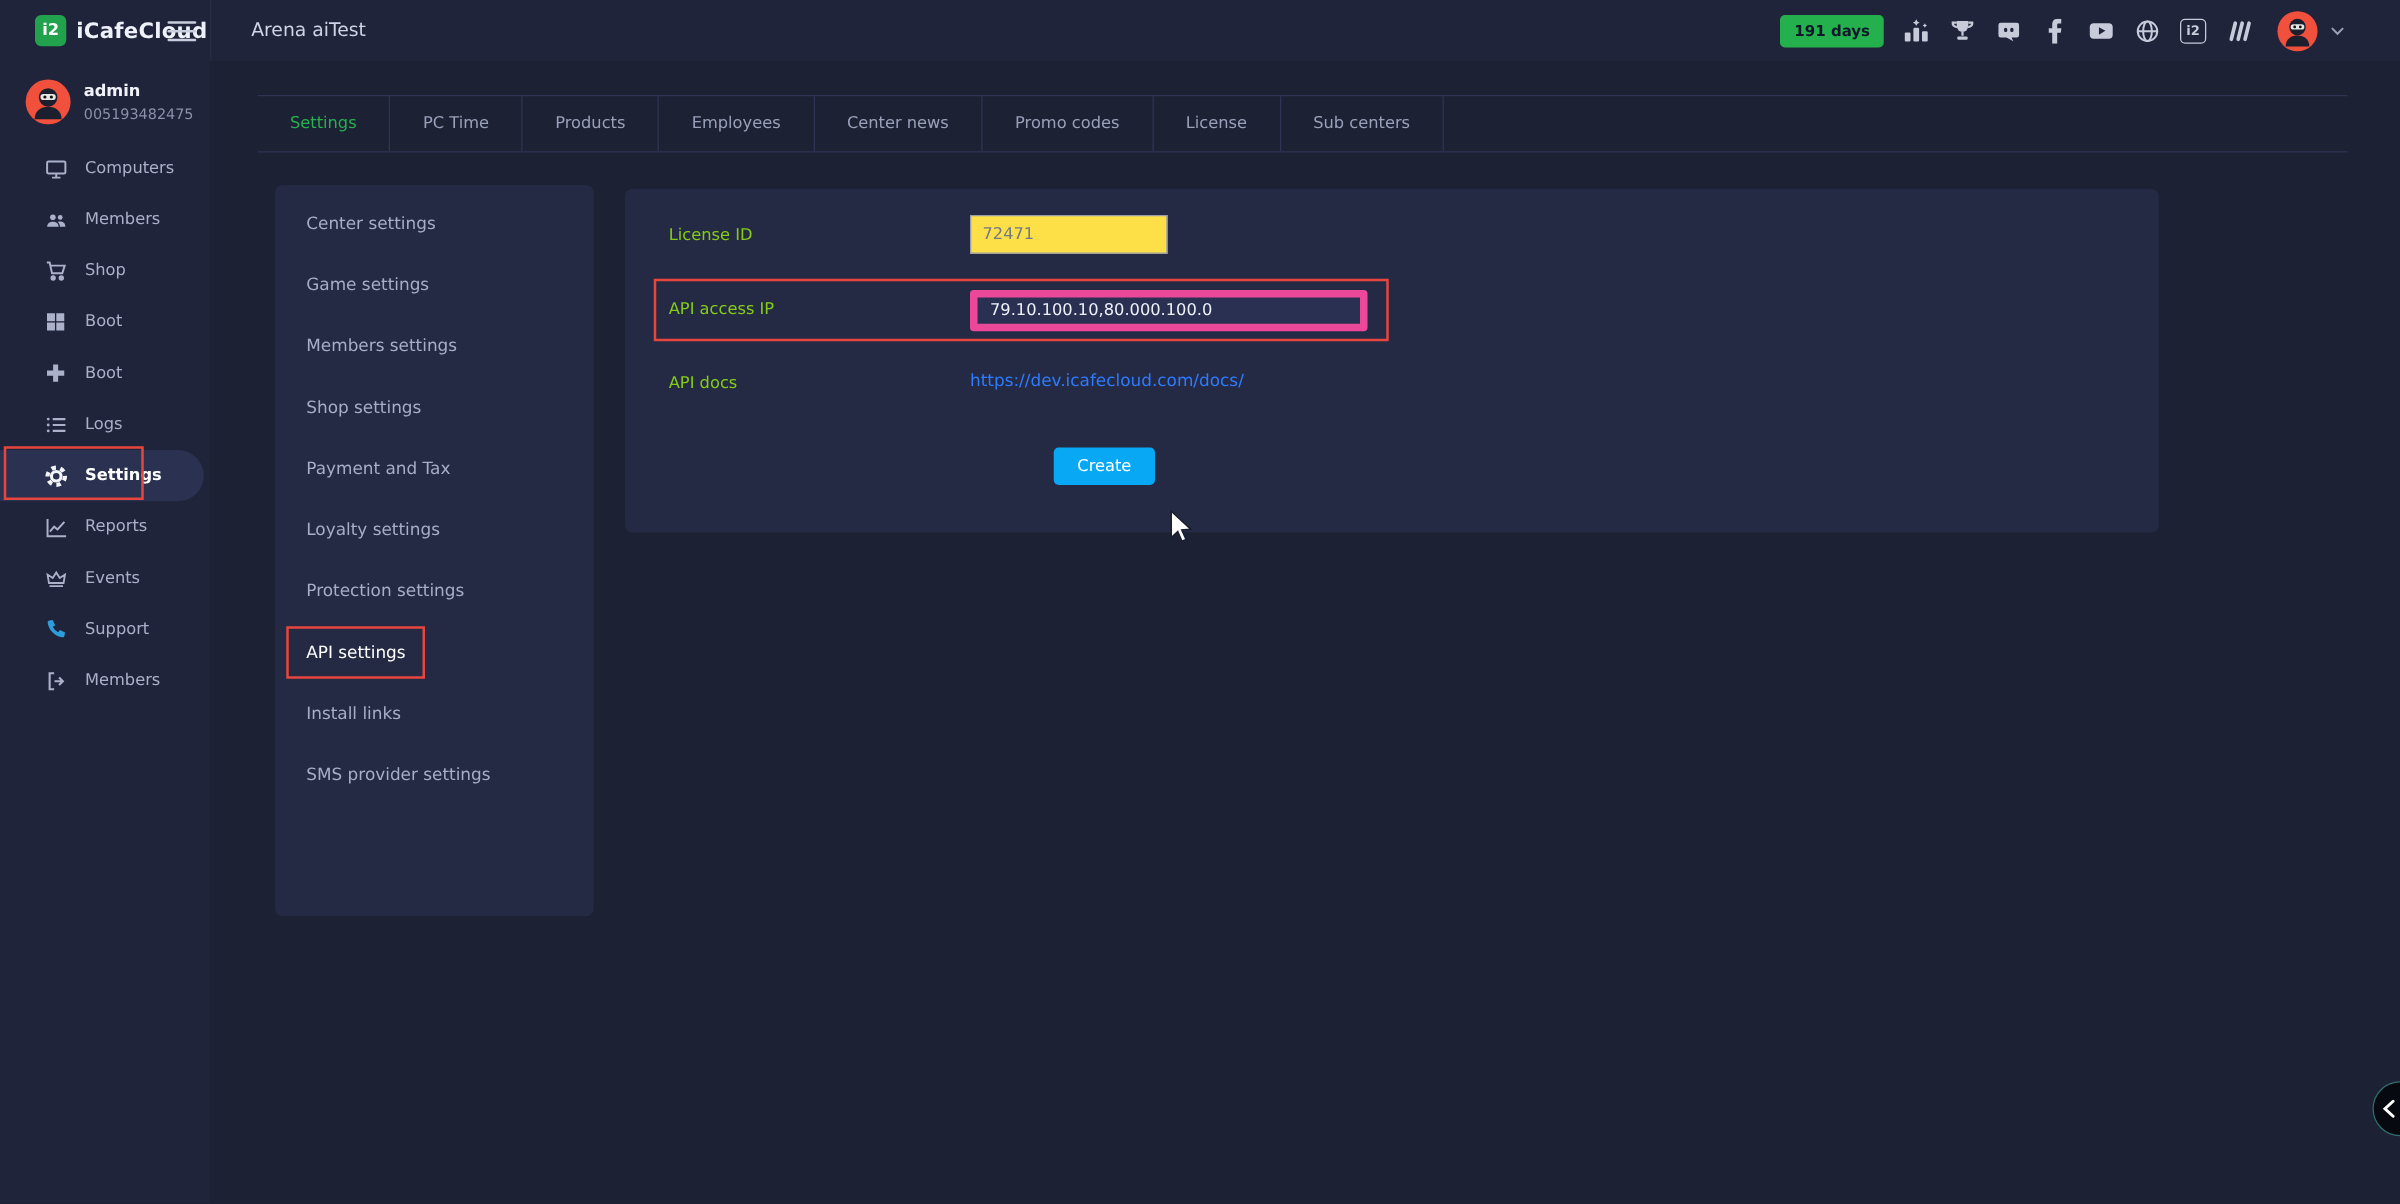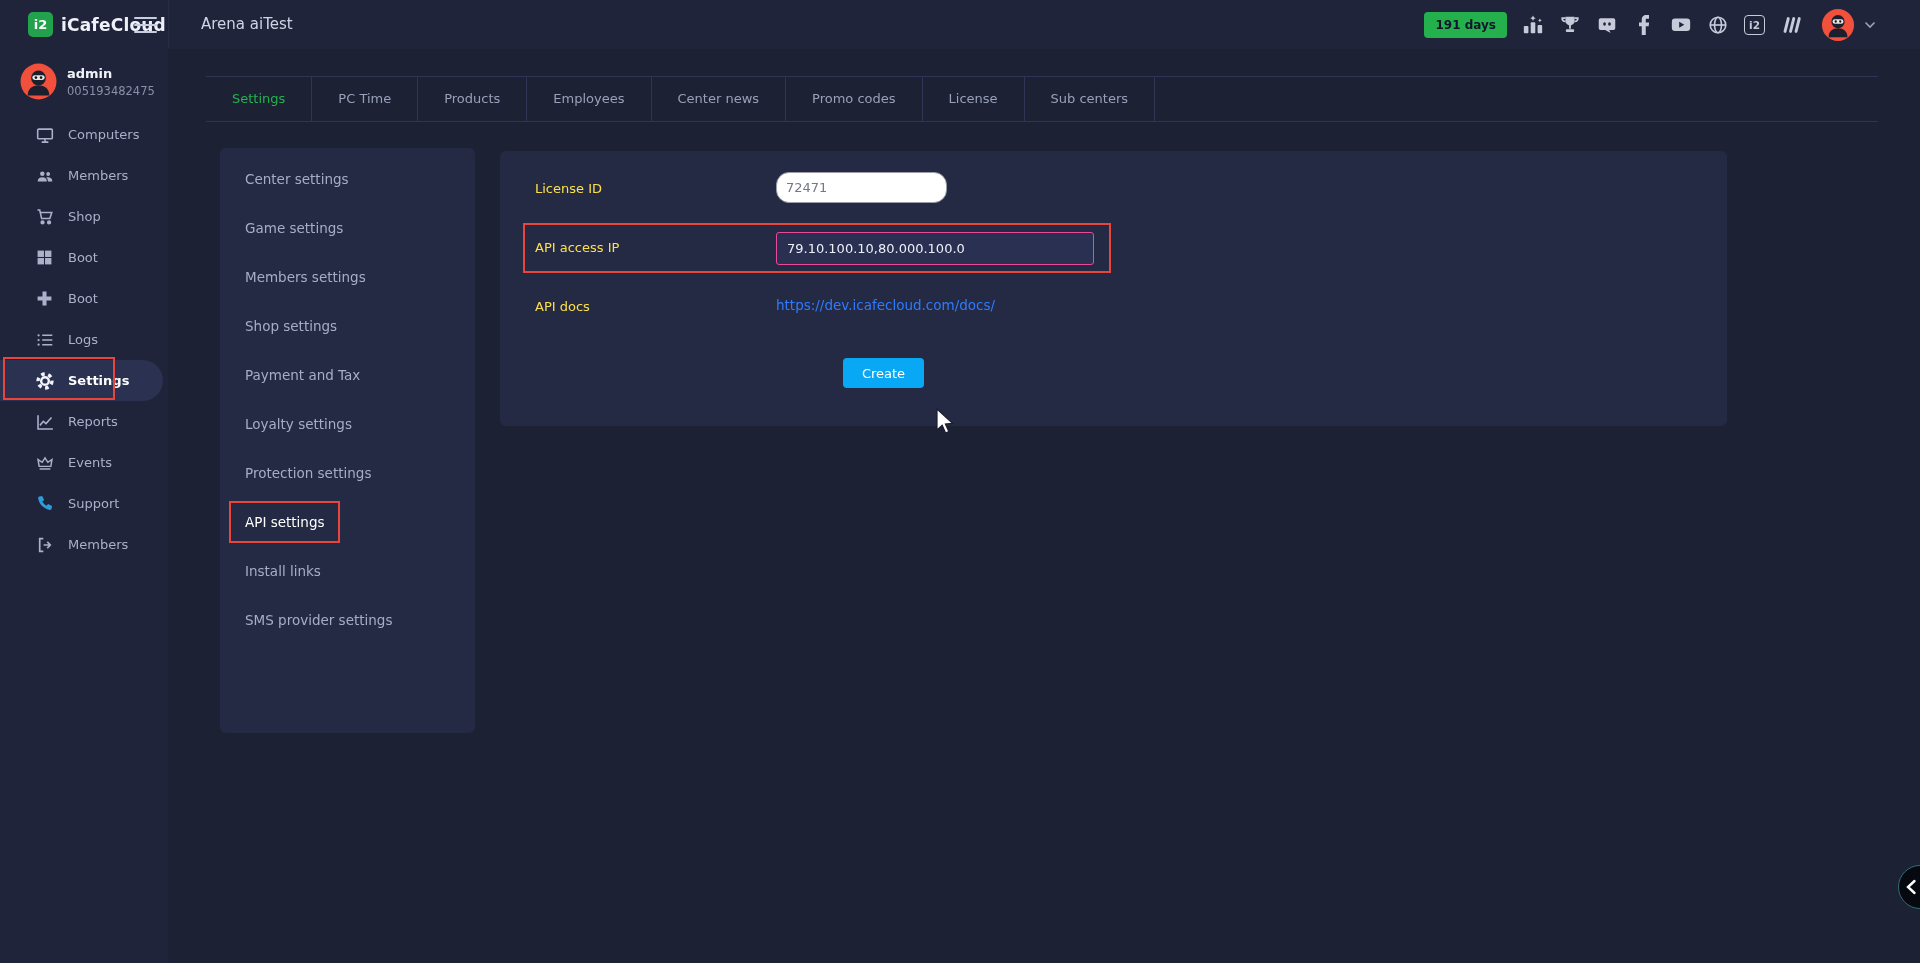--- a/index.html
+++ b/index.html
@@ -51,24 +51,24 @@
   .tab.active { color:#26b050; }
 
   
   .settings-panel { position:absolute; left:220px; top:148px; width:255px; height:585px; background:#242a44; border-radius:6px; padding-top:7px; }
   .menu-item { height:49px; line-height:49px; padding-left:25px; font-size:13.5px; color:#a6adc5; cursor:pointer; }
   .menu-item.active { color:#fff; }
   .menu-item.active .mi-frame { display:inline-block; line-height:normal; border:2px solid #e8463d; padding:11px 14px; margin-left:-16px; font-weight:normal; }
 
   
   .form-card { position:absolute; left:500px; top:151px; width:1227px; height:275px; background:#242a44; border-radius:6px; }
-  .f-label { position:absolute; left:35px; font-size:13px; color:#fde047; }
-  .license-input { position:absolute; left:276px; top:21px; width:171px; height:31px; background:#ffffff; border:1px solid #9a9da5; border-radius:13px; color:#737886; font-size:13px; padding:0 9px; font-family:"DejaVu Sans", sans-serif; }
+  .f-label { position:absolute; left:35px; font-size:13px; color:#84cc16; }
+  .license-input { position:absolute; left:276px; top:21px; width:158px; height:31px; background:#fde047; border:1px solid #9a9da5; border-radius:0; color:#737886; font-size:13px; padding:0 9px; font-family:"DejaVu Sans", sans-serif; }
   .api-red-frame { position:absolute; left:23px; top:72px; width:588px; height:50px; border:2px solid #e8463d; pointer-events:none; }
-  .api-input { position:absolute; left:276px; top:81px; width:318px; height:33px; background:#2a3052; border:1px solid #ec4899; border-radius:3px; color:#eef0f8; font-size:13px; padding:0 10px; font-family:"DejaVu Sans", sans-serif; }
+  .api-input { position:absolute; left:276px; top:81px; width:318px; height:33px; background:#2a3052; border:6px solid #ec4899; border-radius:3px; color:#eef0f8; font-size:13px; padding:0 10px; font-family:"DejaVu Sans", sans-serif; }
   .api-docs-link { position:absolute; left:276px; top:146px; font-size:13.5px; color:#2e7bff; text-decoration:none; cursor:pointer; }
   .create-btn { position:absolute; left:343px; top:207px; width:81px; height:30px; background:#09a8f4; border:none; border-radius:4px; color:#fff; font-size:13px; cursor:pointer; font-family:"DejaVu Sans", sans-serif; }
 
   
   .edge-back { position:absolute; left:1898px; top:865px; width:44px; height:44px; border-radius:50%; background:#070910; border:1px solid #2e6f6f; display:flex; align-items:center; padding-left:6px; z-index:9; cursor:pointer; }
   .cursor { position:absolute; left:935px; top:408px; z-index:20; pointer-events:none; }
 </style>
 </head>
 <body>
 

